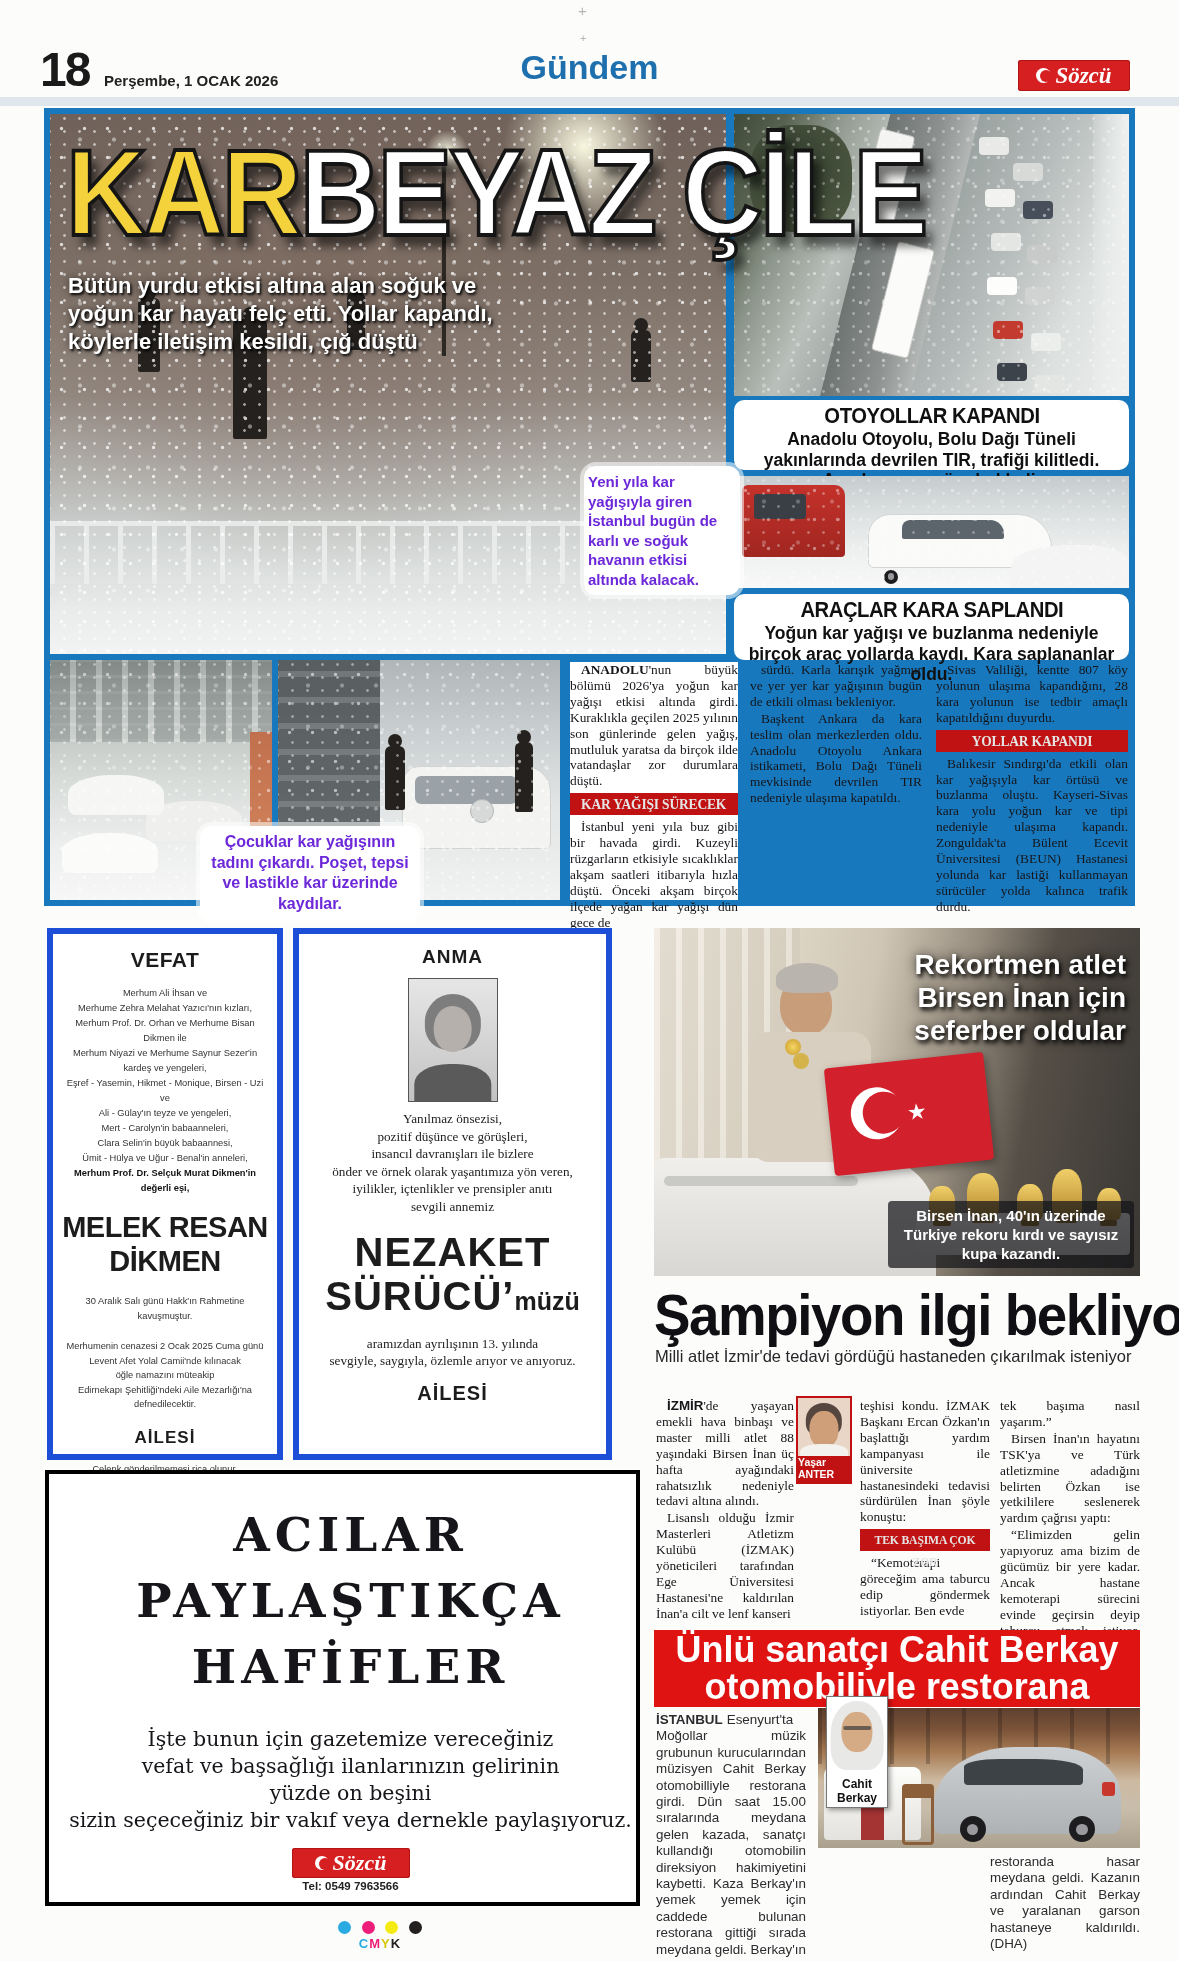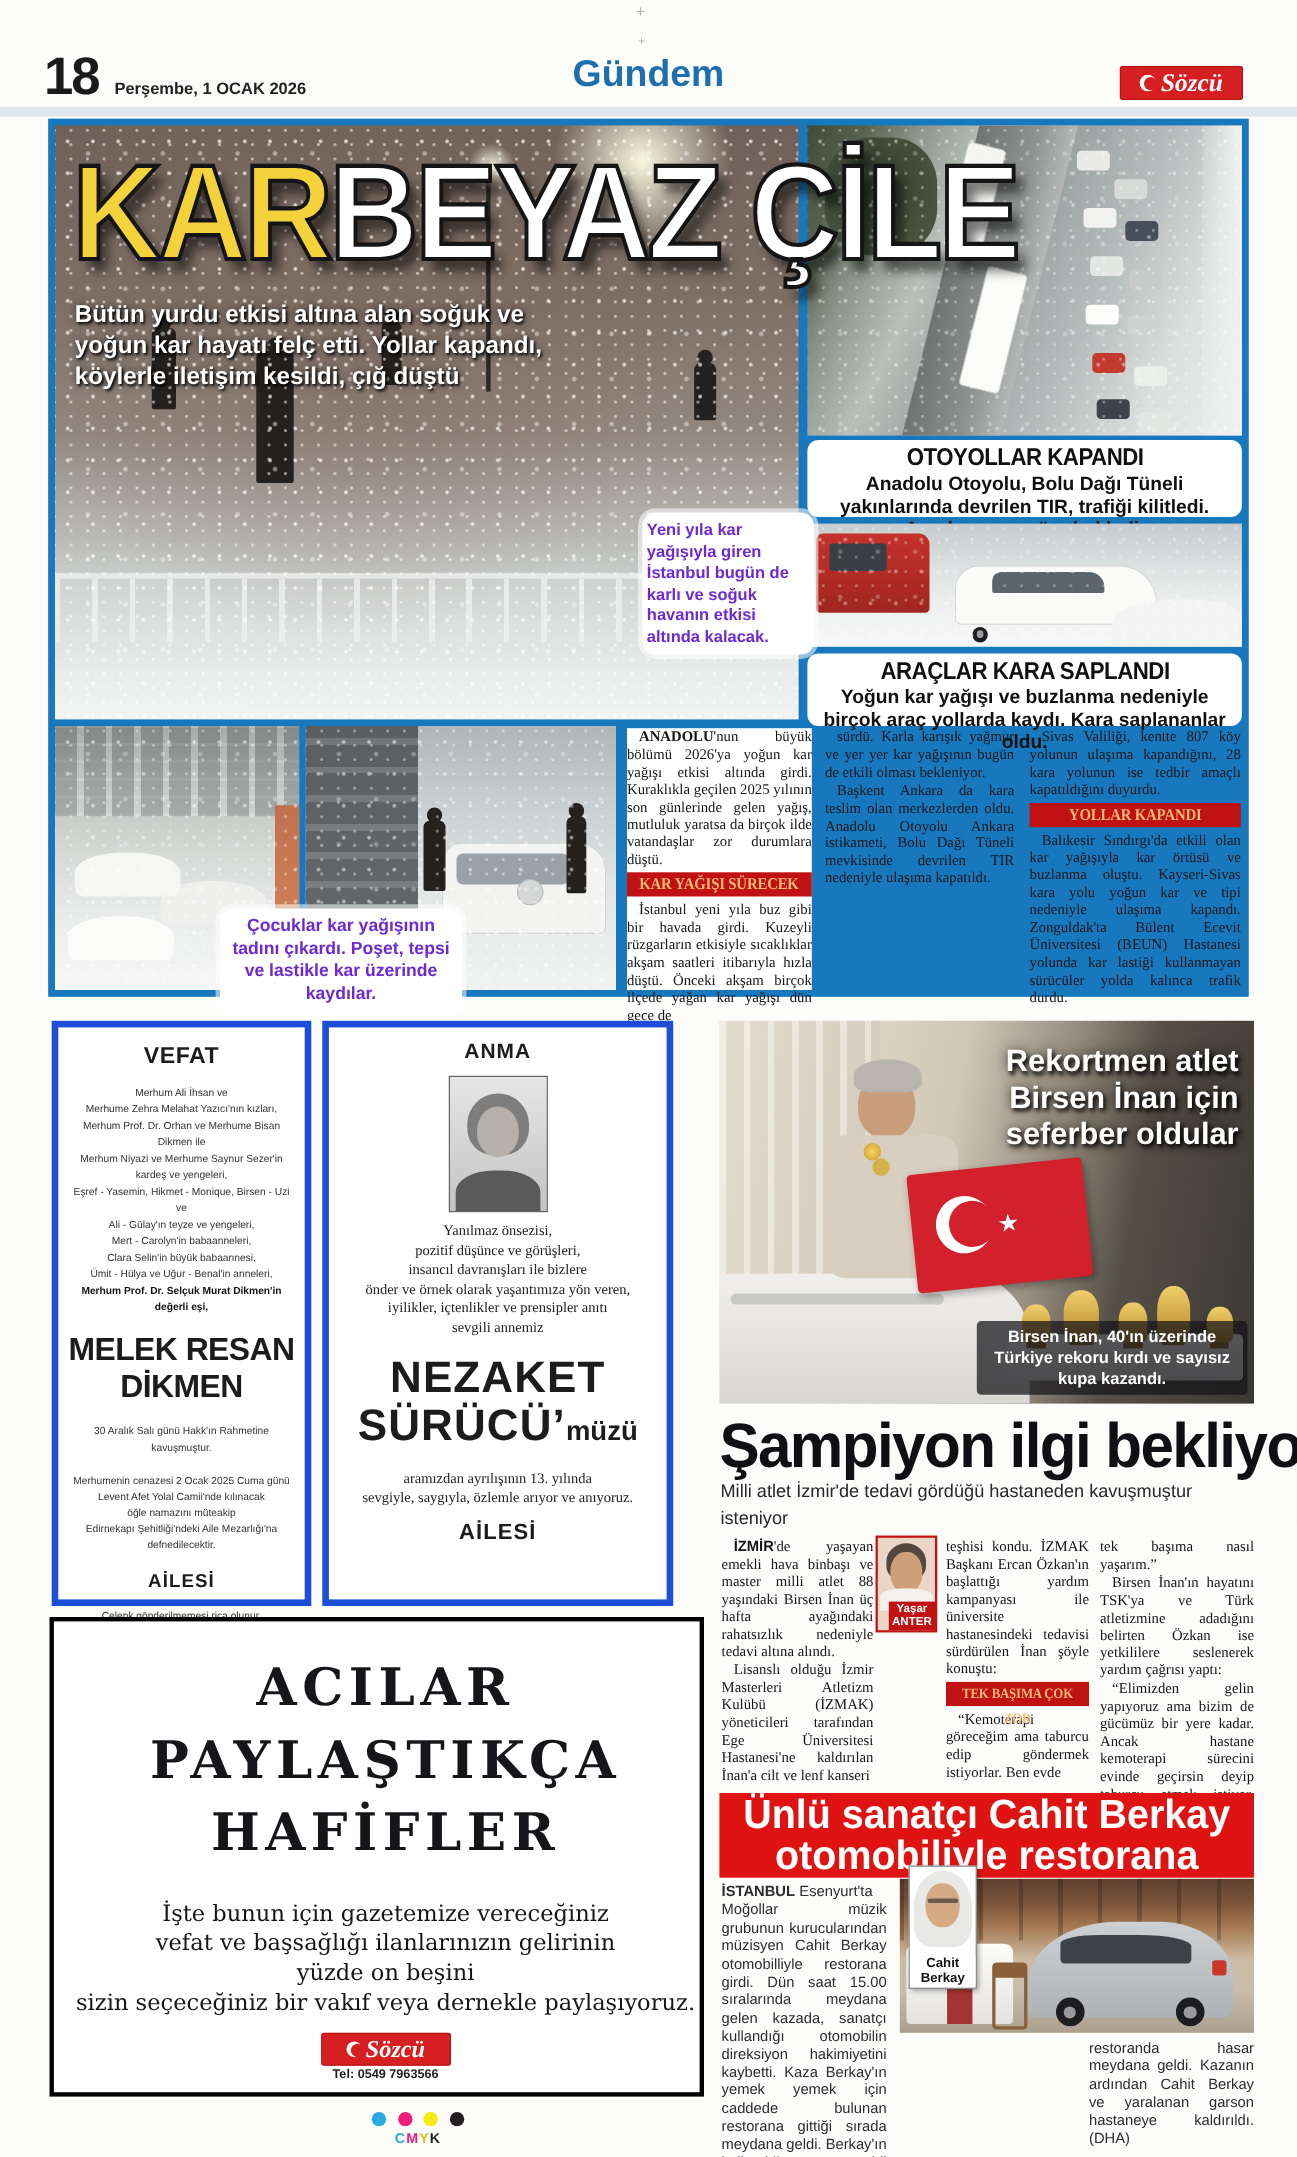--- a/index.html
+++ b/index.html
@@ -39,21 +39,21 @@
           font-weight:700;color:#6d28d9;text-align:center;}
   .sidecap{background:#fff;border-radius:9px;text-align:center;color:#101010;}
   .sidecap .t{font-weight:700;font-size:22px;letter-spacing:-.5px;display:inline-block;transform:scaleX(.92);
               font-stretch:condensed;margin-top:3px;}
   .sidecap .b{font-weight:700;font-size:17.5px;line-height:1.18;padding:0 6px 4px;}
   .newscol{font-family:"Liberation Serif","DejaVu Serif",serif;font-size:13.4px;line-height:15.9px;
            text-align:justify;color:#15151a;}
   .newscol p{margin:0 0 1px;text-indent:11px;}
   .newscol p.noind{text-indent:0;}
   .lead-word{font-weight:700;}
-  .red-banner{background:#c01212;color:#fdba74;font-weight:700;font-size:15px;text-align:center;
+  .red-banner{background:#c01212;color:#e5e5e5;font-weight:700;font-size:15px;text-align:center;
               line-height:22px;height:22px;margin:4px 0;letter-spacing:-.2px;}
   .red-banner span{display:inline-block;transform:scaleX(.9);}
   
   .obox{border:6px solid #1d4ed8;background:#fff;box-sizing:border-box;text-align:center;color:#1c1c1c;}
   .vefat-title{font-size:21px;font-weight:700;letter-spacing:.5px;}
   .vefat-line{font-size:9.3px;line-height:15px;color:#333;}
   .vefat-line.bold{font-weight:700;color:#111;}
   .vefat-name{font-size:29px;font-weight:700;line-height:34px;letter-spacing:-.5px;}
   .vefat-small{font-size:9.3px;line-height:14.5px;color:#333;}
   .ailesi{font-size:17px;font-weight:700;letter-spacing:1px;}
@@ -76,22 +76,22 @@
   .big-head{font-size:57px;font-weight:700;letter-spacing:-1.5px;color:#101014;white-space:nowrap;
             transform:scaleX(.96);transform-origin:left;}
   .deck{font-size:16.5px;color:#27272b;line-height:24px;}
   .byline-card{border:2px solid #c01212;background:#e9d6c6;overflow:hidden;}
   .byline-card .bhair{position:absolute;left:50%;top:6%;width:70%;height:40%;transform:translateX(-50%);
                       background:#564640;border-radius:50% 50% 40% 40%;}
   .byline-card .bface{position:absolute;left:50%;top:16%;width:56%;height:44%;transform:translateX(-50%);
                       background:#cf9f79;border-radius:46%;}
   .byline-card .bshirt{position:absolute;left:50%;bottom:18px;width:92%;height:24%;transform:translateX(-50%);
                       background:#f4f2ee;border-radius:40% 40% 0 0;}
-  .byline-label{position:absolute;left:10px;right:0;bottom:0;background:#c01212;color:#fff;font-weight:700;
-                font-size:10.5px;line-height:11.5px;text-align:center;padding:1px 0 2px;}
+  .byline-label{position:absolute;left:0;right:0;bottom:0;background:#c01212;color:#fff;font-weight:700;
+                font-size:10.5px;line-height:11.5px;text-align:left;padding:1px 0 2px;}
   
   .red-head-box{background:#e01313;color:#fff;text-align:center;font-weight:700;}
   .red-head-box .l{display:block;font-size:37px;line-height:37px;transform:scaleX(.97);}
   .sanscol{font-size:13.4px;line-height:16.4px;color:#2c2c30;text-align:justify;}
   .sanscol p{margin:0;}
   .inset{background:#fff;border:1px solid #777;box-shadow:2px 2px 5px rgba(0,0,0,.4);overflow:hidden;}
   .inset .whair{position:absolute;left:50%;top:4%;width:88%;height:62%;transform:translateX(-50%);
                 background:#e8e8e6;border-radius:48% 48% 30% 30%;}
   .inset .cface{position:absolute;left:50%;top:14%;width:52%;height:36%;transform:translateX(-50%);
                 background:#d5ab85;border-radius:46%;}
@@ -324,21 +324,21 @@
     <div class="abs overlay-head" style="right:14px;top:20px;width:250px;">
       <div>Rekortmen atlet</div>
       <div>Birsen İnan için</div>
       <div>seferber oldular</div>
     </div>
     <div class="abs photo-cap" style="right:6px;bottom:8px;width:230px;">Birsen İnan, 40'ın üzerinde Türkiye rekoru kırdı ve sayısız kupa kazandı.</div>
   </div>
 
   <div class="abs big-head" style="left:654px;top:1282px;">Şampiyon ilgi bekliyor</div>
   <div class="abs deck" style="left:655px;top:1344px;width:486px;">
-    <div>Milli atlet İzmir'de tedavi gördüğü hastaneden kavuşmuştur isteniyor</div>
+    <div>Milli atlet İzmir'de tedavi gördüğü hastaneden çıkarılmak isteniyor</div>
   </div>
 
   <div class="abs newscol" style="left:656px;top:1398px;width:138px;height:226px;">
     <p class="noind" style="text-indent:11px;"><span class="lead-word" style="font-family:'Liberation Sans',sans-serif;">İZMİR</span><span>'de yaşayan emekli hava binbaşı ve master milli atlet 88 yaşındaki Birsen İnan üç hafta ayağındaki rahatsızlık nedeniyle tedavi altına alındı.</span></p>
     <p>Lisanslı olduğu İzmir Masterleri Atletizm Kulübü (İZMAK) yöneticileri tarafından Ege Üniversitesi Hastanesi'ne kaldırılan İnan'a cilt ve lenf kanseri</p>
   </div>
   <div class="abs byline-card" style="left:796px;top:1396px;width:52px;height:84px;">
     <div class="bhair"></div>
       <div class="bface"></div>
       <div class="bshirt"></div>

